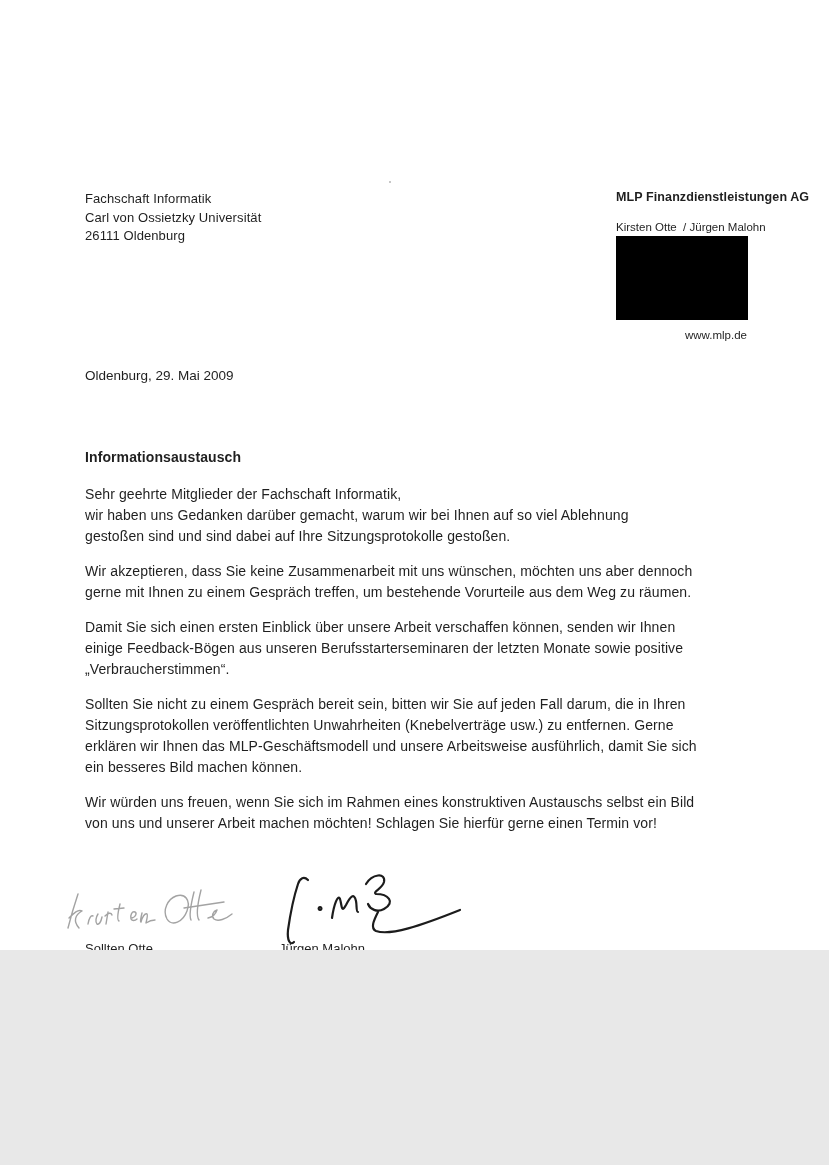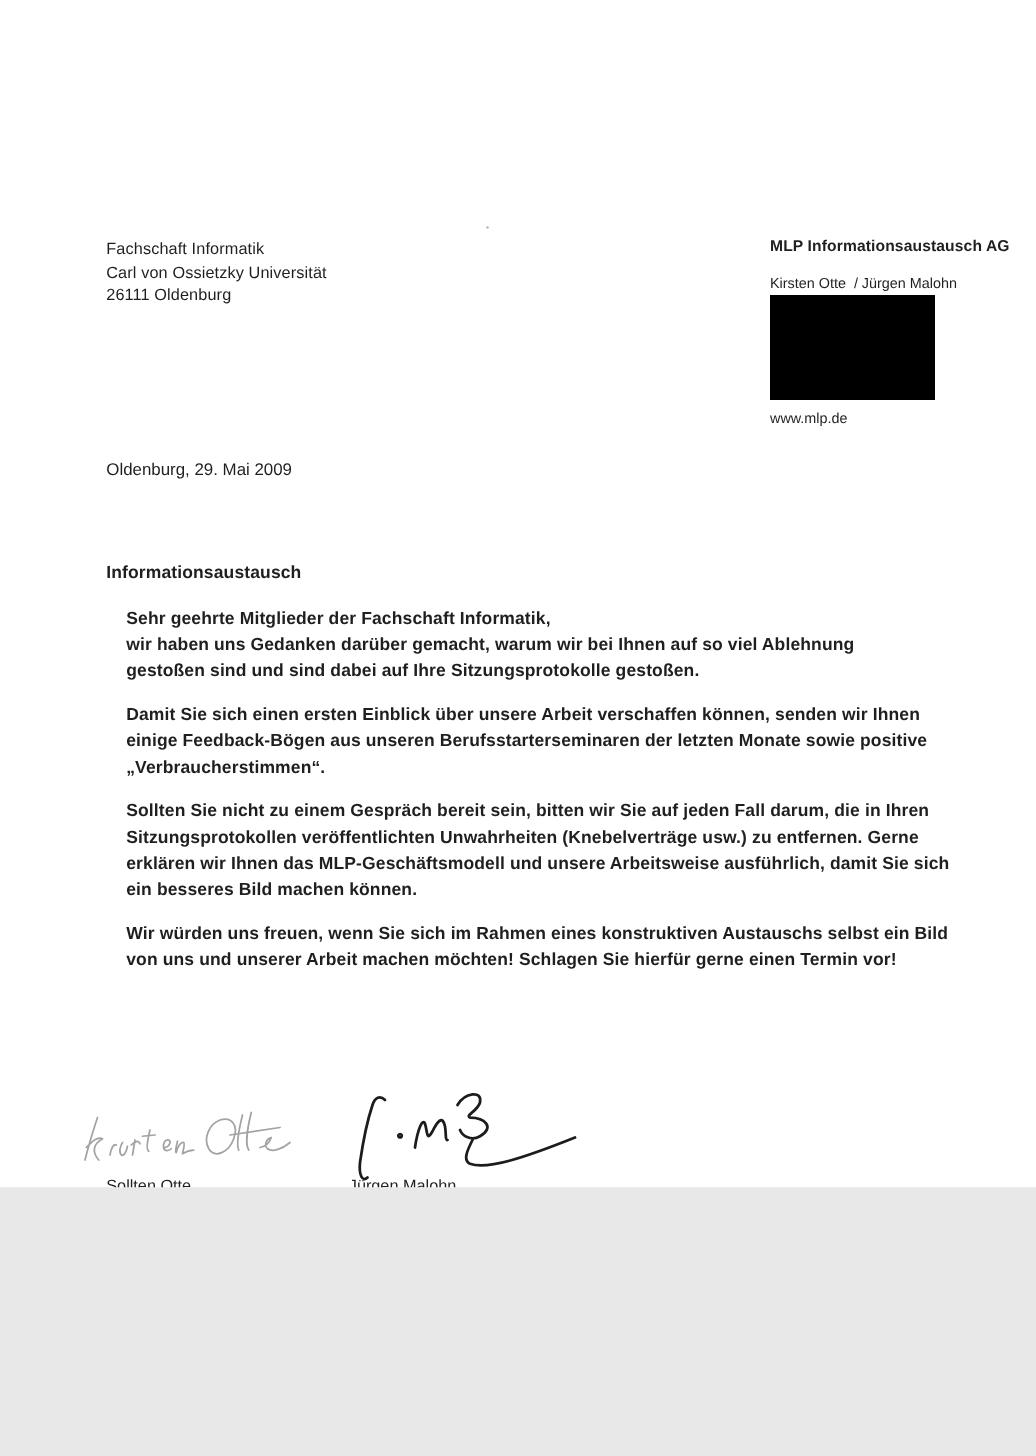--- a/index.html
+++ b/index.html
@@ -47,20 +47,21 @@
   }
   .sender .redaction {
     margin-top: 3px;
     width: 132px;
     height: 84px;
     background: #000000;
   }
   .sender .website {
     margin-top: 9px;
     font-size: 11.5px;
+    text-align: center;
   }
   .dateline {
     position: absolute;
     left: 85px;
     top: 368px;
     font-size: 13.5px;
   }
   
   .body {
     position: absolute;
@@ -69,23 +70,22 @@
     width: 700px;
     font-size: 14px;
     line-height: 21px;
     letter-spacing: 0.1px;
   }
   .subject {
     font-weight: bold;
     margin: 0 0 16px 0;
   }
   .body p {
-    margin: 0 0 14px 16px;
+    margin: 0 0 14px 0;
     white-space: pre-line;
-    font-weight: bold;
   }
   .closing {
     margin-top: 14px;
   }
   
   .sig {
     position: absolute;
   }
   .sig-kirsten {
     left: 60px;
@@ -119,33 +119,35 @@
 
 <div class="page">
 
   <div class="recipient">
     <div>Fachschaft Informatik</div>
     <div>Carl von Ossietzky Universität</div>
     <div>26111 Oldenburg</div>
   </div>
 
   <div class="sender">
-    <div class="company">MLP Informationsaustausch AG</div>
+    <div class="company">MLP Finanzdienstleistungen AG</div>
     <div class="contacts">Kirsten Otte  / Jürgen Malohn</div>
     <div class="redaction"></div>
     <div class="website">www.mlp.de</div>
   </div>
 
   <div class="dateline">Oldenburg, 29. Mai 2009</div>
 
   <div class="body">
     <div class="subject">Informationsaustausch</div>
     <p>Sehr geehrte Mitglieder der Fachschaft Informatik,
 wir haben uns Gedanken darüber gemacht, warum wir bei Ihnen auf so viel Ablehnung
 gestoßen sind und sind dabei auf Ihre Sitzungsprotokolle gestoßen.</p>
+    <p>Wir akzeptieren, dass Sie keine Zusammenarbeit mit uns wünschen, möchten uns aber dennoch
+gerne mit Ihnen zu einem Gespräch treffen, um bestehende Vorurteile aus dem Weg zu räumen.</p>
     <p>Damit Sie sich einen ersten Einblick über unsere Arbeit verschaffen können, senden wir Ihnen
 einige Feedback-Bögen aus unseren Berufsstarterseminaren der letzten Monate sowie positive
 „Verbraucherstimmen“.</p>
     <p>Sollten Sie nicht zu einem Gespräch bereit sein, bitten wir Sie auf jeden Fall darum, die in Ihren
 Sitzungsprotokollen veröffentlichten Unwahrheiten (Knebelverträge usw.) zu entfernen. Gerne
 erklären wir Ihnen das MLP-Geschäftsmodell und unsere Arbeitsweise ausführlich, damit Sie sich
 ein besseres Bild machen können.</p>
     <p>Wir würden uns freuen, wenn Sie sich im Rahmen eines konstruktiven Austauschs selbst ein Bild
 von uns und unserer Arbeit machen möchten! Schlagen Sie hierfür gerne einen Termin vor!</p>
   </div>

